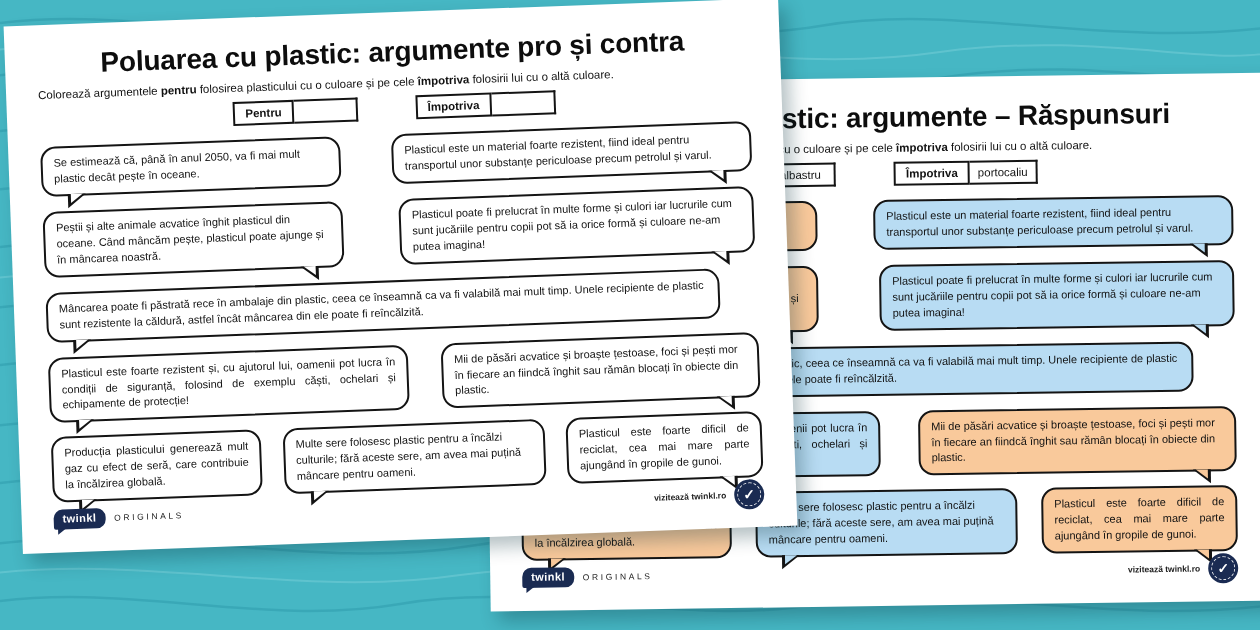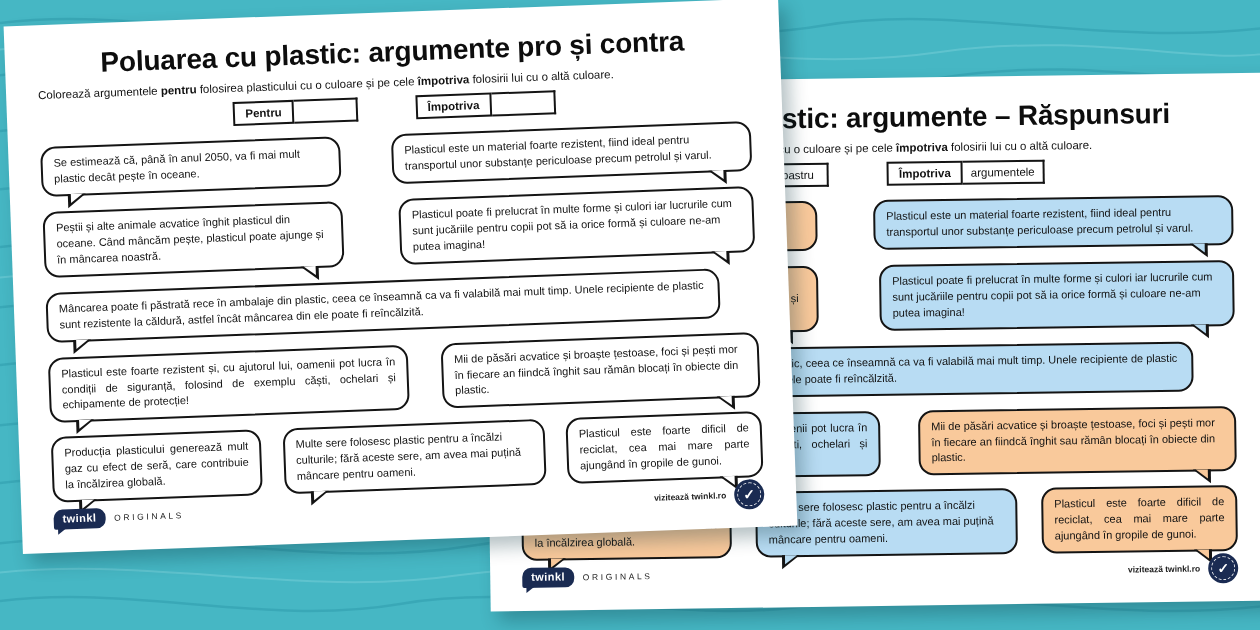--- a/index.html
+++ b/index.html
@@ -84,21 +84,21 @@
     <div class="page-inner">
       <h1 class="title">Poluarea cu plastic: argumente – Răspunsuri</h1>
       <p class="instruction"><span>Colorează argumentele </span><b>pentru</b><span> folosirea plasticului cu o culoare și pe cele </span><b>împotriva</b><span> folosirii lui cu o altă culoare.</span></p>
       <div class="key-row">
         <div class="key-group">
           <div class="key-label">Pentru</div>
           <div class="key-value">albastru</div>
         </div>
         <div class="key-group">
           <div class="key-label">Împotriva</div>
-          <div class="key-value">argumentele</div>
+          <div class="key-value">portocaliu</div>
         </div>
       </div>
 
       <div class="row">
         <div class="bubble tail-left fill-against" style="width:300px"><span>Se estimează că, până în anul 2050, va fi mai mult plastic decât pește în oceane.</span></div>
         <div class="bubble tail-right fill-pro" style="width:360px"><span>Plasticul este un material foarte rezistent, fiind ideal pentru transportul unor substanțe periculoase precum petrolul și varul.</span></div>
       </div>
       <div class="row">
         <div class="bubble tail-right fill-against" style="width:300px"><span>Peștii și alte animale acvatice înghit plasticul din oceane. Când mâncăm pește, plasticul poate ajunge și în mâncarea noastră.</span></div>
         <div class="bubble tail-right fill-pro" style="width:355px"><span>Plasticul poate fi prelucrat în multe forme și culori iar lucrurile cum sunt jucăriile pentru copii pot să ia orice formă și culoare ne-am putea imagina!</span></div>

